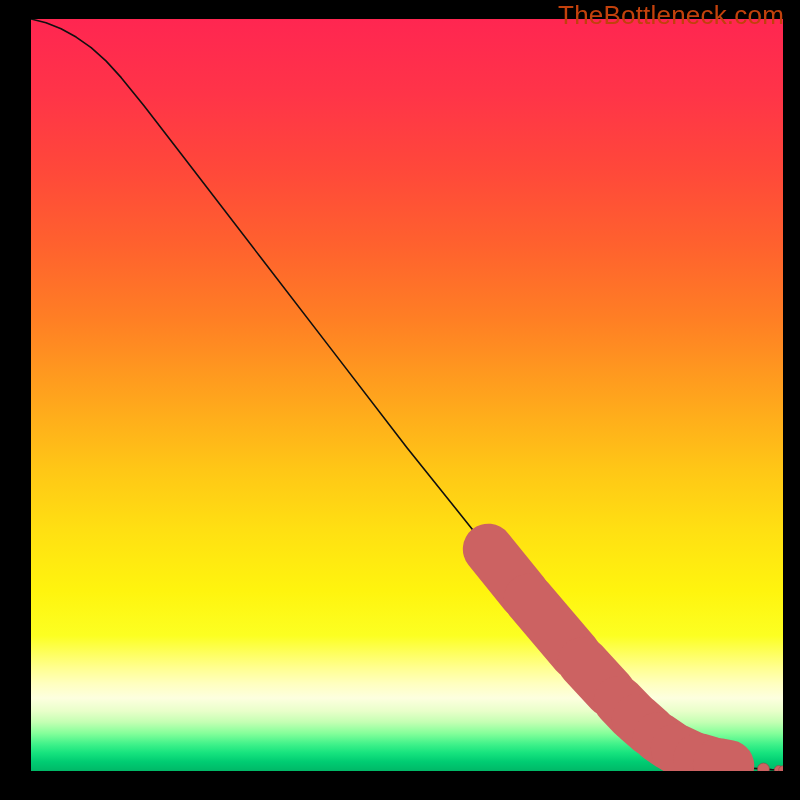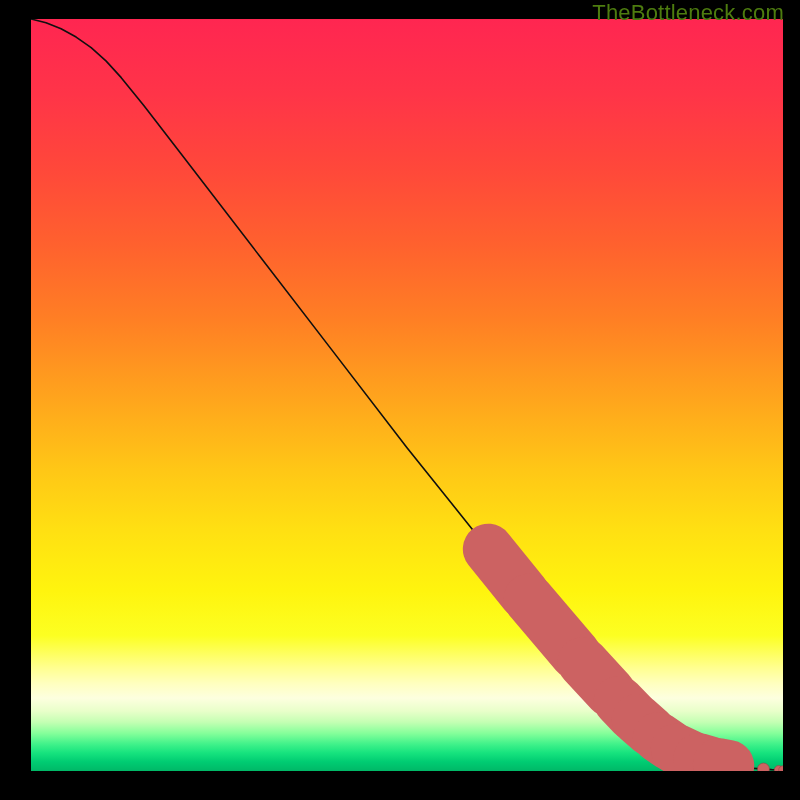--- a/index.html
+++ b/index.html
@@ -25,23 +25,23 @@
     height: 752px;
   }
   .plot svg {
     position: absolute;
     left: 0; top: 0;
   }
   .watermark {
     position: absolute;
     top: 0px;
     right: 16px;
-    color: #4d7c0f;
+    color: #c2410c;
     font-family: Arial, Helvetica, sans-serif;
-    font-size: 22px;
+    font-size: 26px;
     letter-spacing: 0.2px;
   }
 </style>
 </head>
 <body>
 <div class="frame">
   <div class="plot">
     <svg id="chart-svg" width="752" height="752" viewBox="0 0 752 752" preserveAspectRatio="none">
       <defs>
         <linearGradient id="bg-grad" x1="0" y1="0" x2="0" y2="1">

